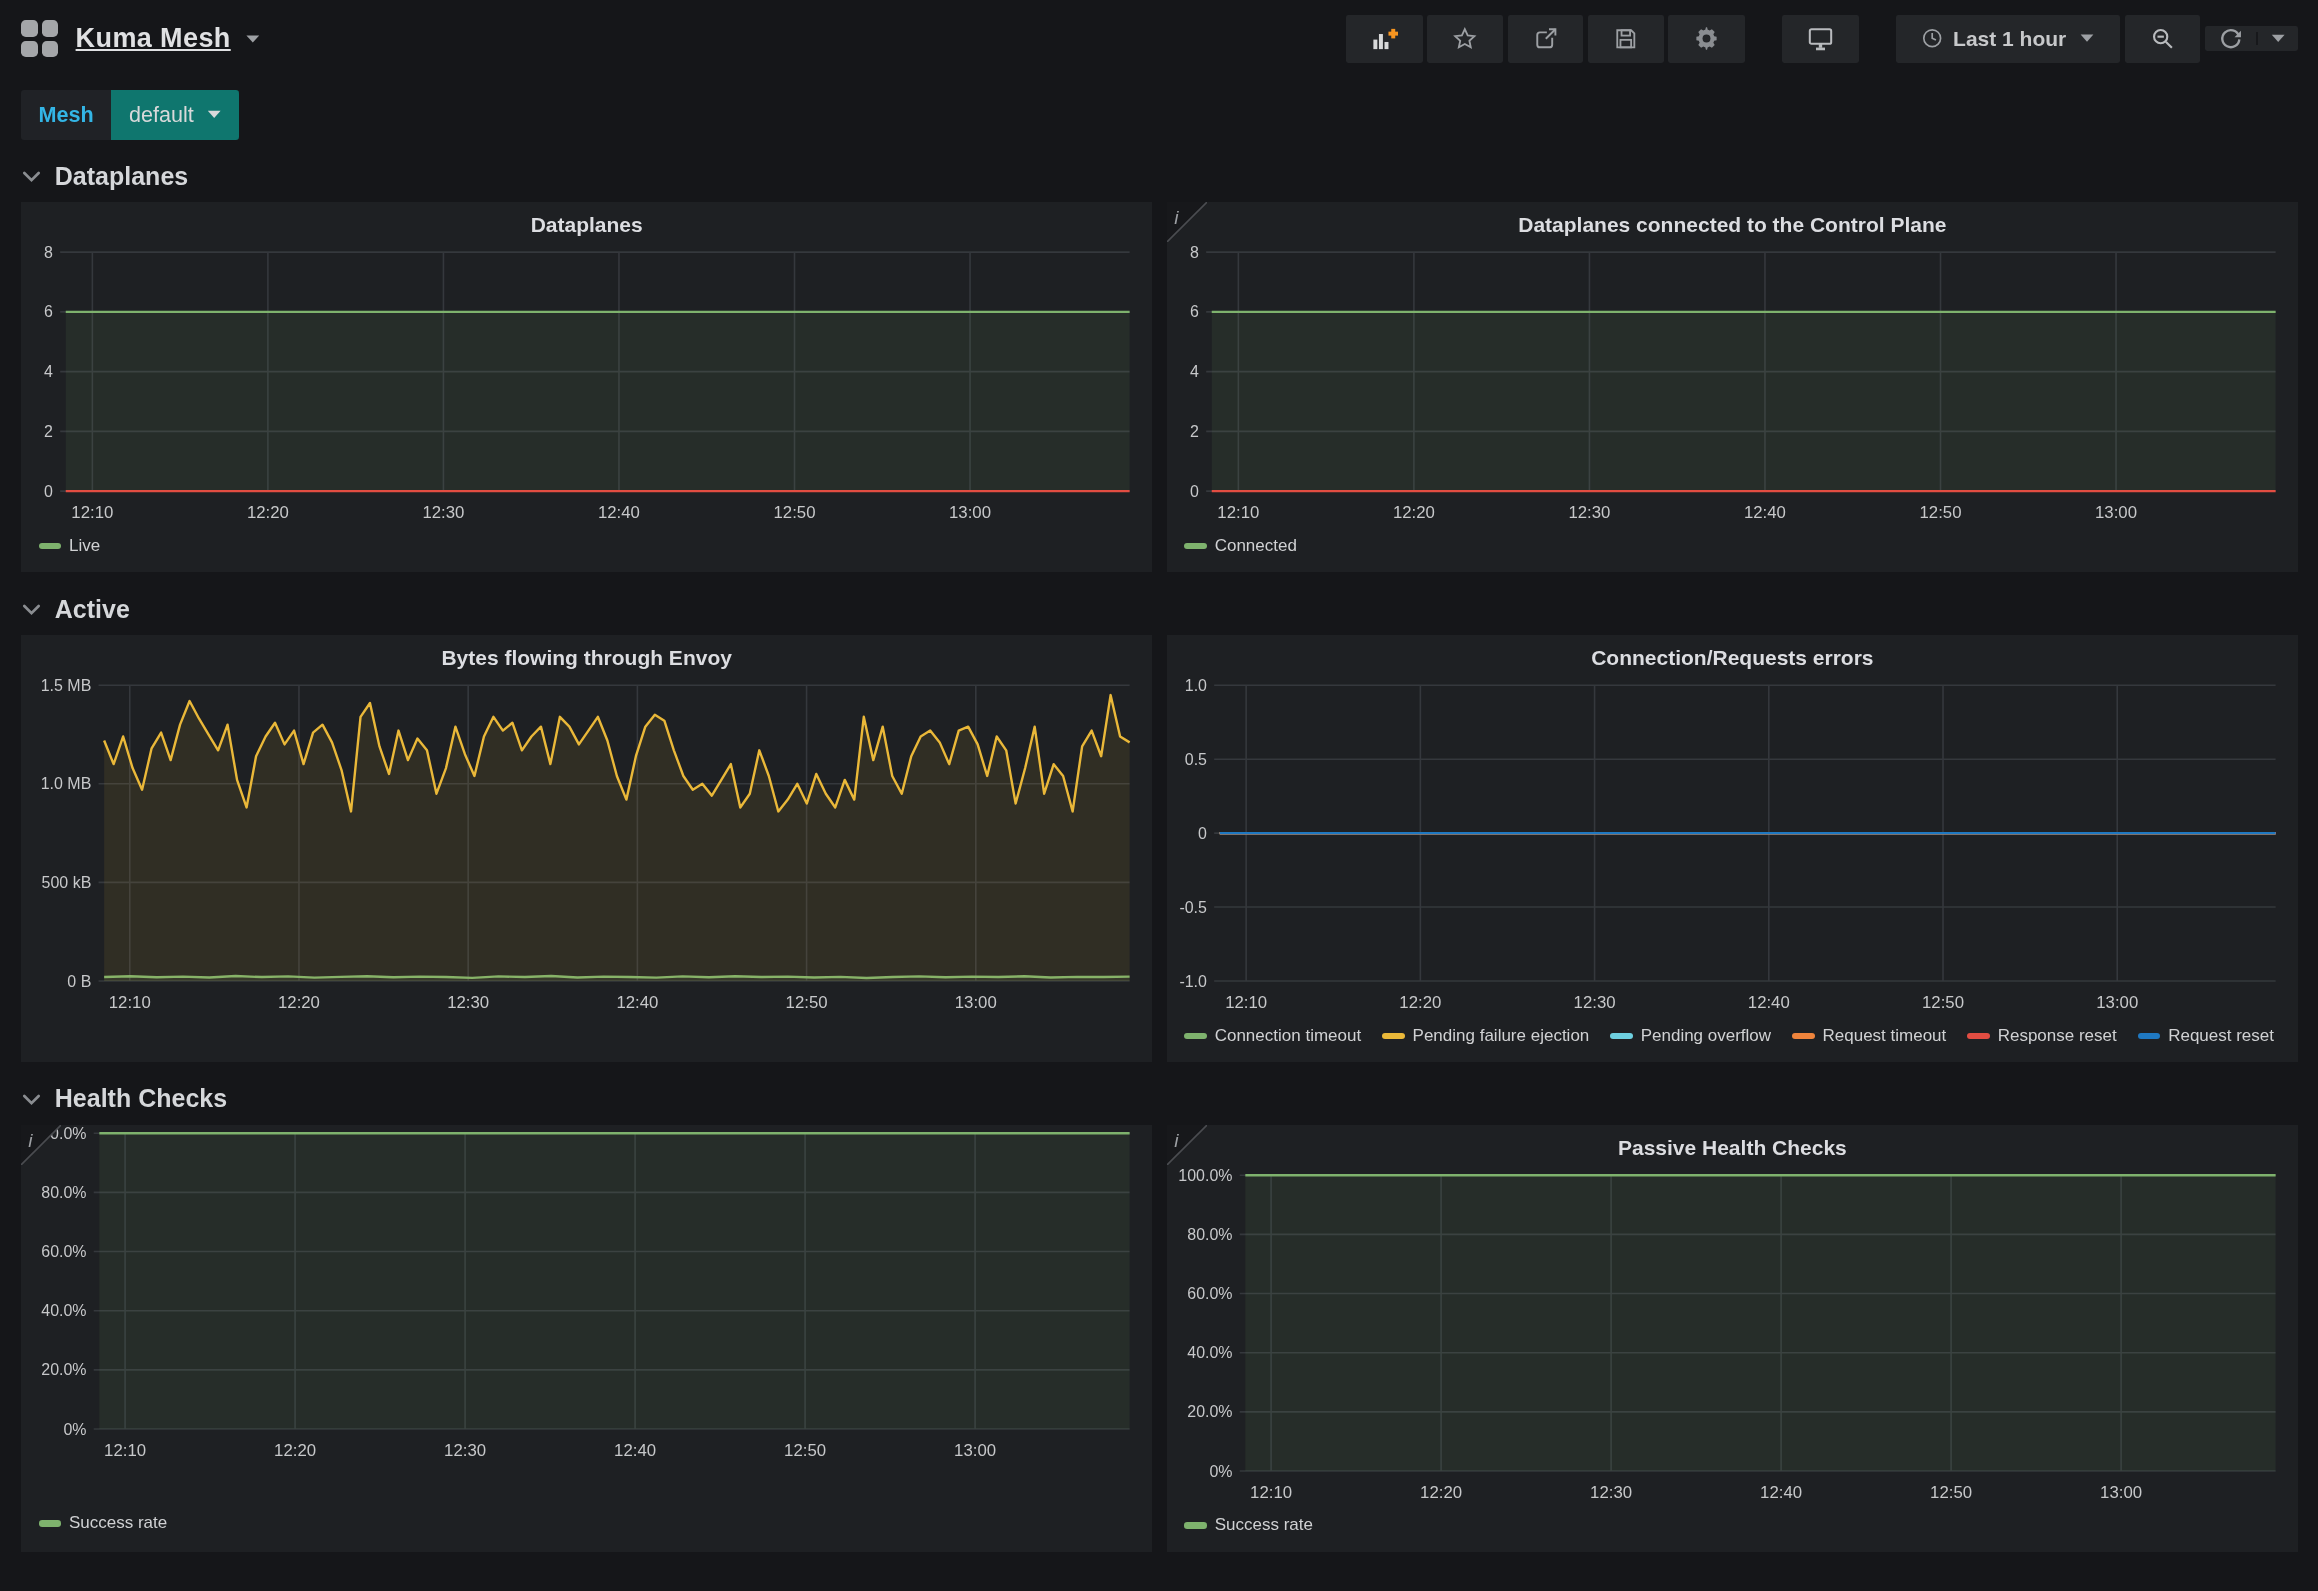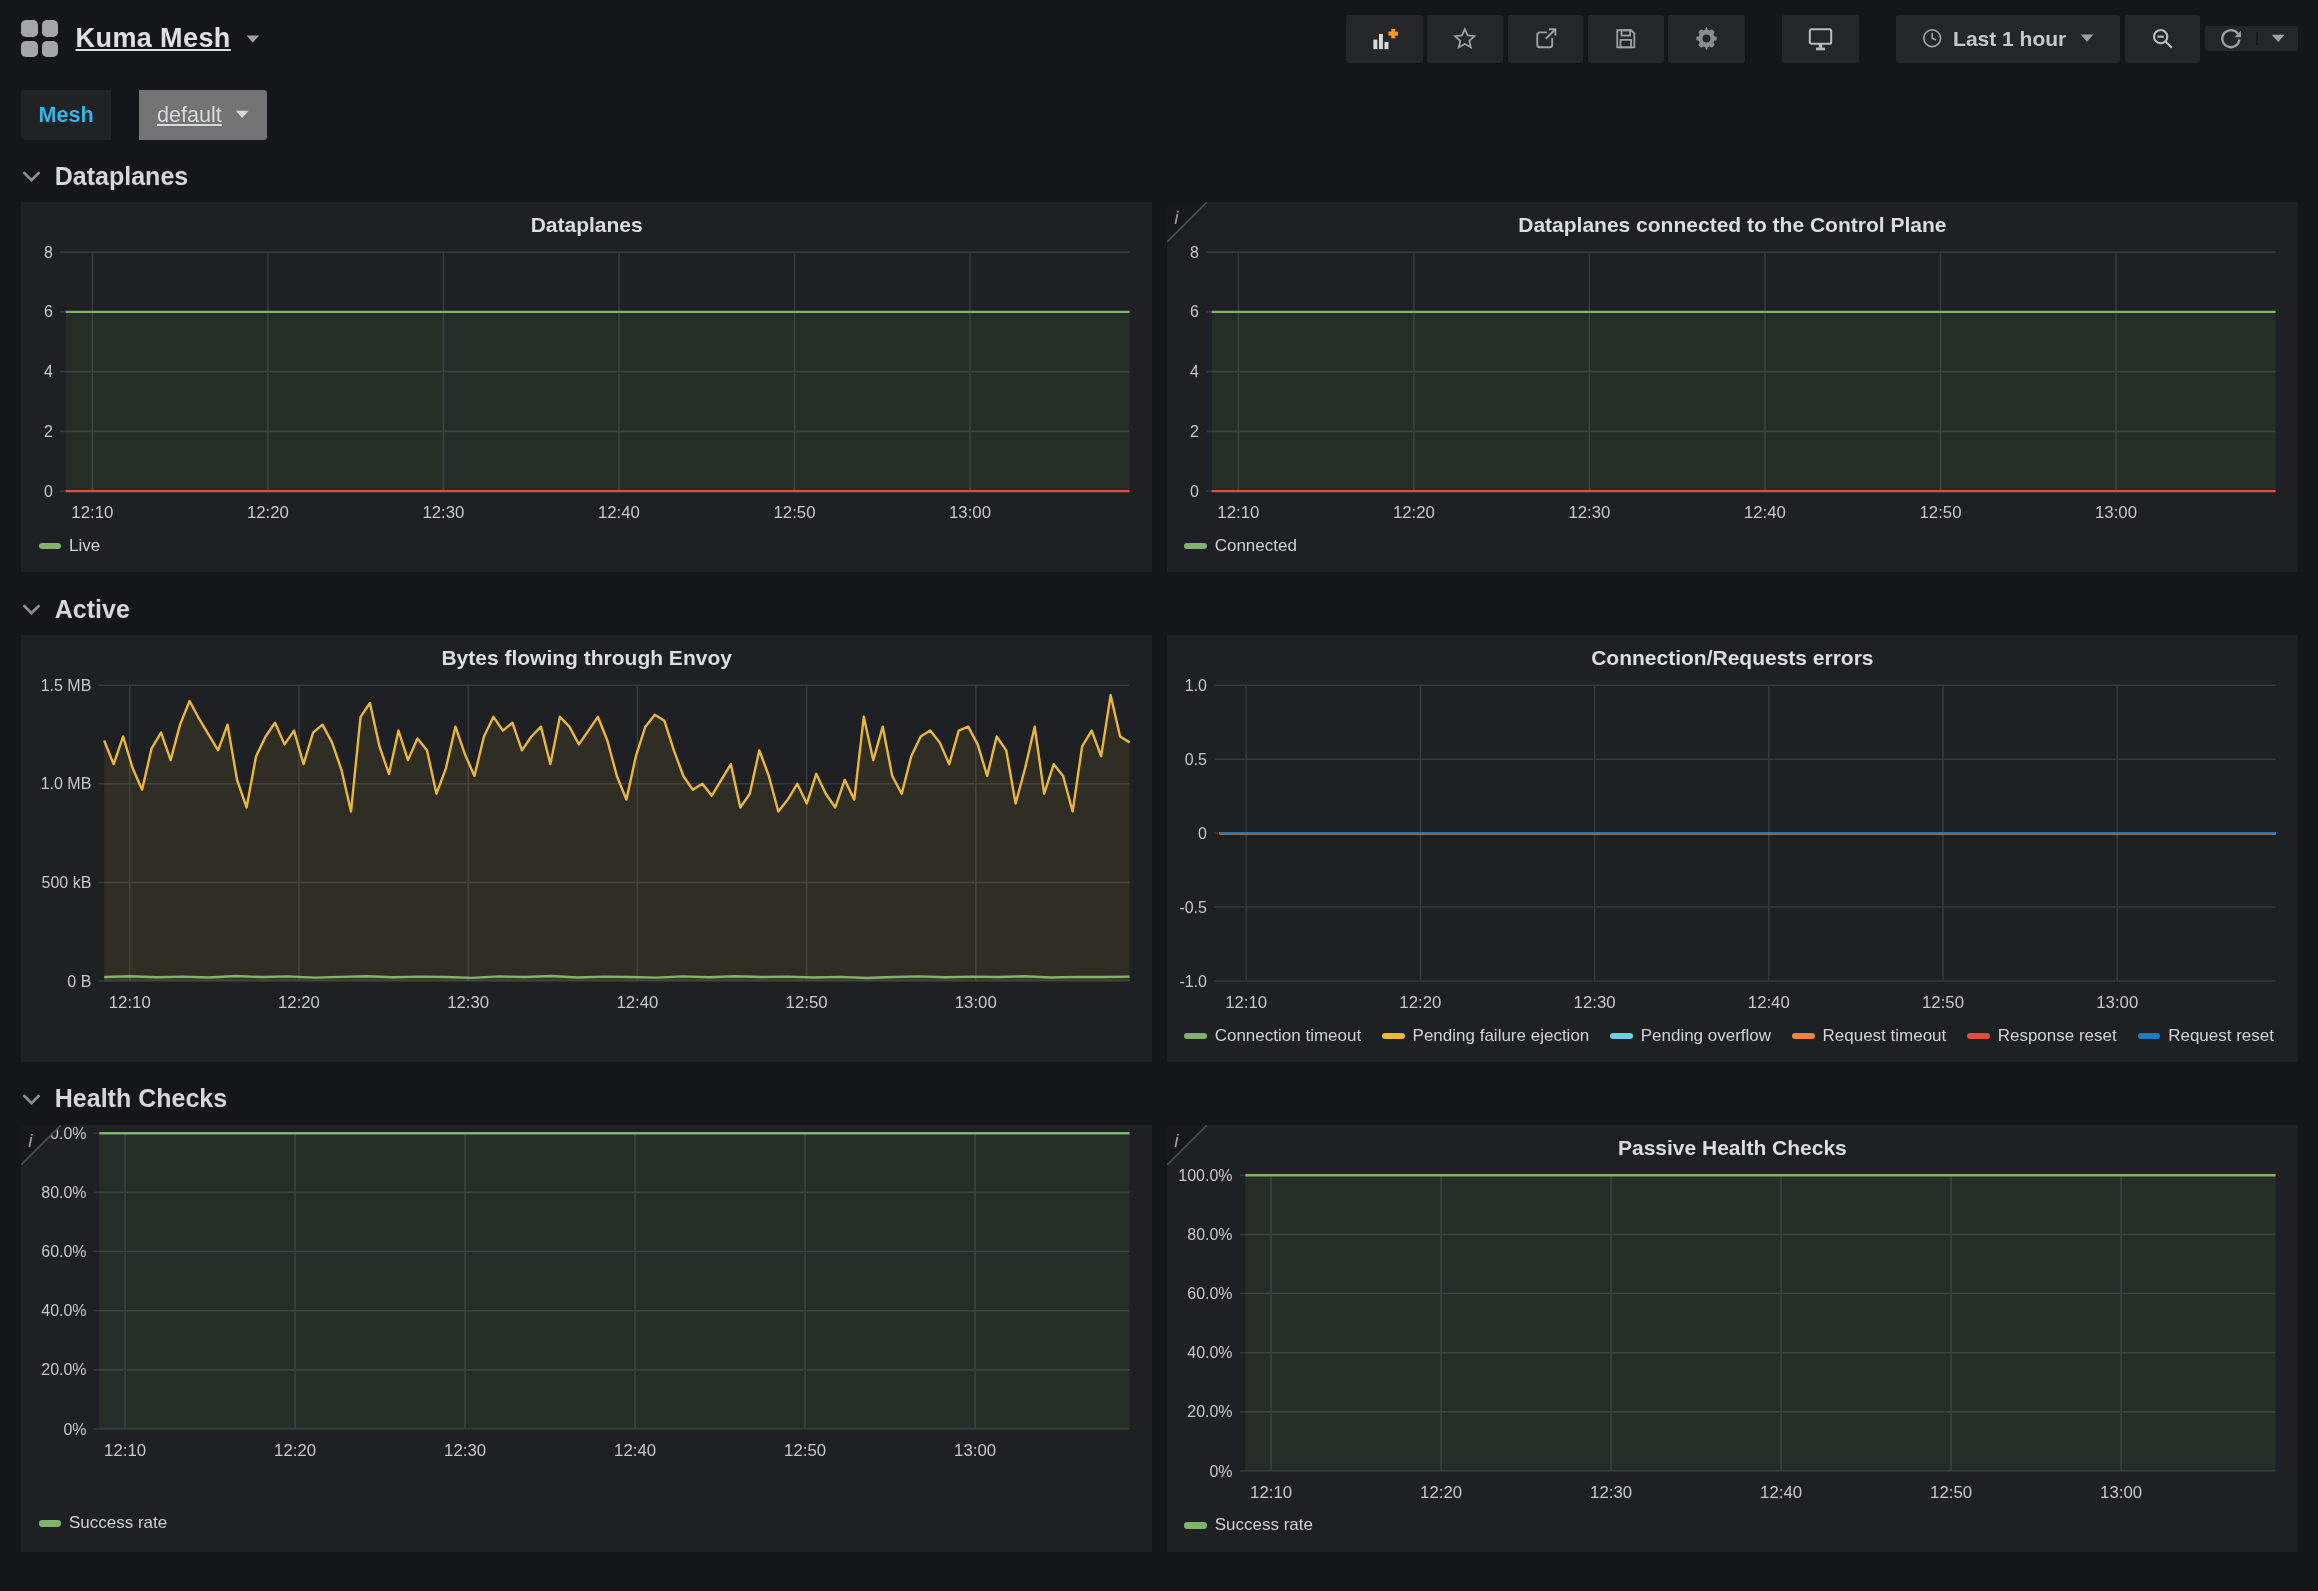--- a/index.html
+++ b/index.html
@@ -14,23 +14,23 @@
   .nav-actions { margin-left:auto; display:flex; align-items:center; }
   .nav-btn { height:48px; min-width:46px; background:#242629; border-radius:2.4px; display:flex; align-items:center; justify-content:center; margin-left:4.8px; padding:0 25px; color:#9da0a4; cursor:pointer; }
   .nav-gap { width:32px; }
   .tp-label { font-size:21px; font-weight:700; color:#c7c8ca; margin:0 12.8px 0 9.6px; white-space:nowrap; }
   .split { display:flex; align-items:stretch; background:#242629; border-radius:2.4px; margin-left:4.8px; }
   .split .part { display:flex; align-items:center; justify-content:center; padding:0 12.8px; }
   .split .sep { width:1.6px; background:#17181b; margin:6.4px 0; }
 
   
   .submenu { padding:12.8px 21px 0; }
-  .var-pill { display:inline-flex; height:50px; border-radius:3.2px; overflow:hidden;gap:28px; }
+  .var-pill { display:inline-flex; height:50px; border-radius:3.2px; overflow:hidden; }
   .var-label { background:#202226; color:#33b5e5; font-size:21.6px; font-weight:700; display:flex; align-items:center; padding:0 17.6px; }
-  .var-value { background:#737373; color:#d8d9da; font-size:21.6px; display:flex; align-items:center; gap:12.8px; padding:0 17.6px; cursor:pointer;text-decoration:underline; }
+  .var-value { background:#0f766e; color:#d8d9da; font-size:21.6px; display:flex; align-items:center; gap:12.8px; padding:0 17.6px; cursor:pointer; }
 
   
   .section-header { display:flex; align-items:center; gap:12.8px; padding:22.4px 21px 11.2px; font-size:25px; font-weight:700; color:#d5d7da; cursor:pointer; }
   .row { display:flex; gap:14.4px; padding:0 21px; }
   .panel { position:relative; background:#1e2023; flex:1; display:flex; flex-direction:column; }
   .row-sm .panel { height:370px; }
   .row-lg .panel { height:427px; }
   .panel-title { height:42px; line-height:46px; text-align:center; font-size:21px; font-weight:700; color:#dcdde1; cursor:pointer; white-space:nowrap; }
   .chart { flex:1; }
   .legend { display:flex; align-items:center; gap:21px; height:45px; padding:0 8px 11.2px 17.6px; font-size:17px; color:#d0d1d3; flex-wrap:nowrap; overflow:hidden; }

